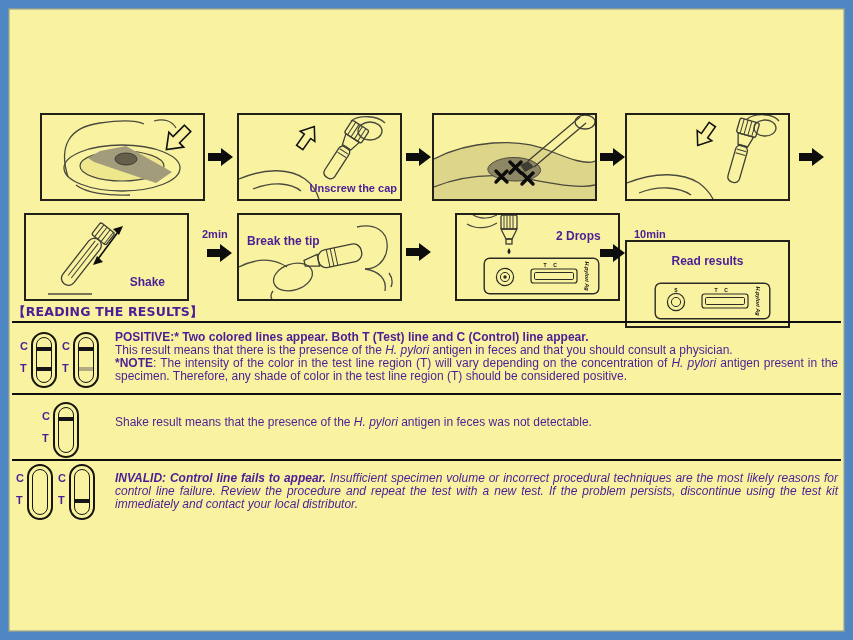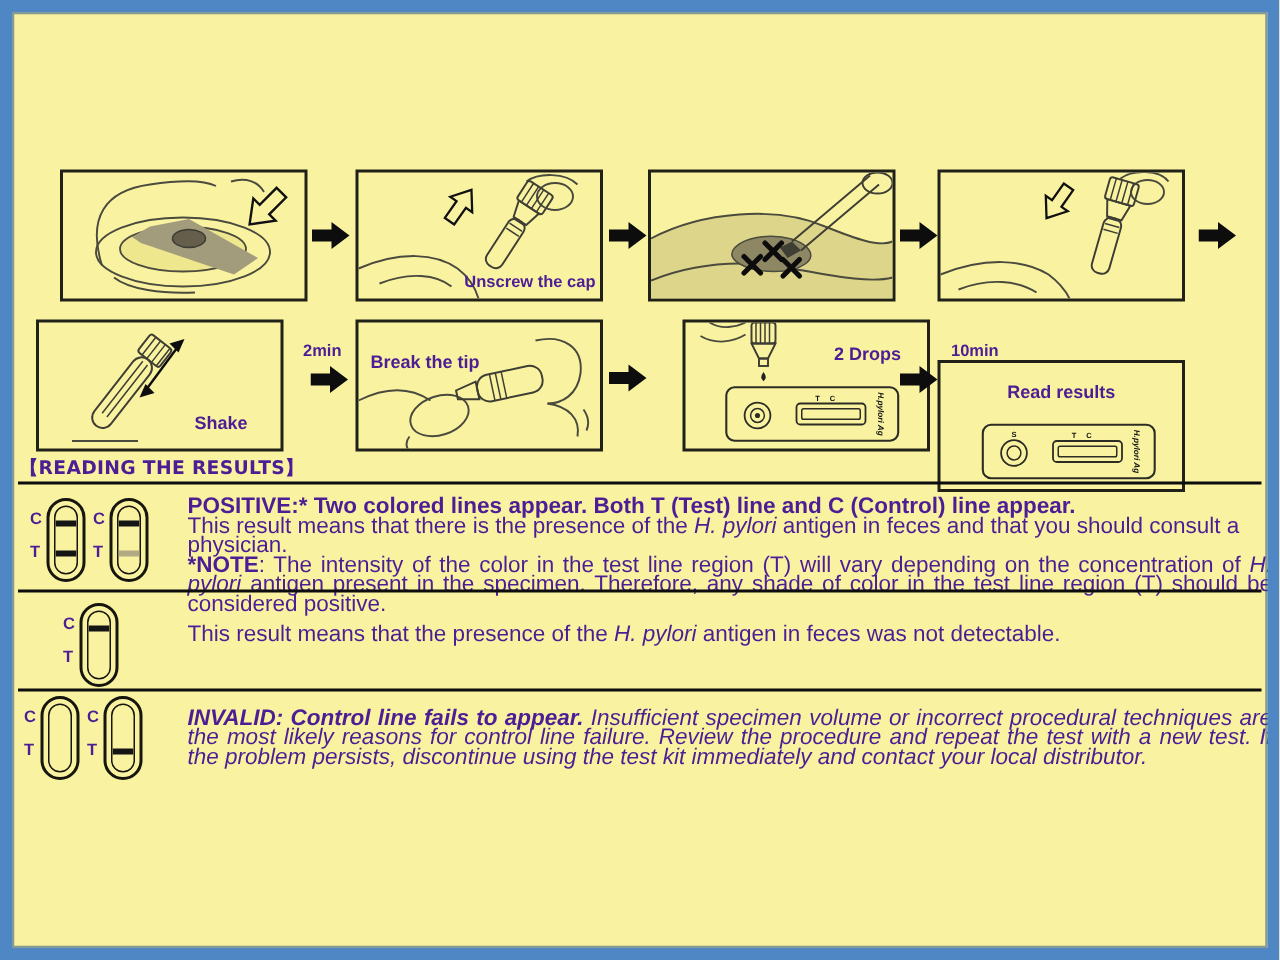--- a/index.html
+++ b/index.html
@@ -29,21 +29,21 @@
   .cap-drops{left:99px;top:15px;}
   .cap-read{left:0;right:0;top:13px;text-align:center;}
   .cassette{position:absolute;width:117px;height:38px;}
   
   .sarrow{position:absolute;width:26px;height:20px;}
   .timer{position:absolute;font-weight:bold;font-size:11px;text-align:left;line-height:1;}
   
   .results-header{position:absolute;left:13px;top:304px;font-family:"DejaVu Sans",sans-serif;
     font-size:12.5px;font-weight:bold;letter-spacing:.2px;}
   .rule{position:absolute;left:12px;width:829px;height:2px;background:#0d0d0d;}
-  .result-text{position:absolute;left:125px;width:723px;font-size:15px;line-height:13px;}
+  .result-text{position:absolute;left:115px;width:723px;font-size:12px;line-height:13px;}
   .result-text p{margin:0;}
   .result-text .justify{text-align:justify;}
   .result-text .b,.result-text b{font-weight:bold;}
   .result-text .i{font-style:italic;}
   
   .strips{position:absolute;display:flex;}
   .strip{position:relative;width:42px;height:58px;}
   .strip .lab{position:absolute;left:0;font-weight:bold;font-size:11px;line-height:1;}
   .strip .lab-c{top:9px;}
   .strip .lab-t{top:31px;}
@@ -275,21 +275,21 @@
         <span class="lab lab-c">C</span>
         <span class="lab lab-t">T</span>
         <div class="pill">
           <div class="pill-inner">
             <div class="line c dark"></div>
           </div>
         </div>
       </div>
     </div>
   <div class="result-text" style="top:416px;">
-    <p><span>This result means that the presence of the </span><span class="i">H. pylori</span><span> antigen in feces was not detectable.</span></p>
+    <p><span>Shake result means that the presence of the </span><span class="i">H. pylori</span><span> antigen in feces was not detectable.</span></p>
   </div>
 
   <div class="rule" style="top:459px;"></div>
 
   <div class="strips" style="left:16px;top:464px;">
       <div class="strip">
         <span class="lab lab-c">C</span>
         <span class="lab lab-t">T</span>
         <div class="pill">
           <div class="pill-inner"></div>

